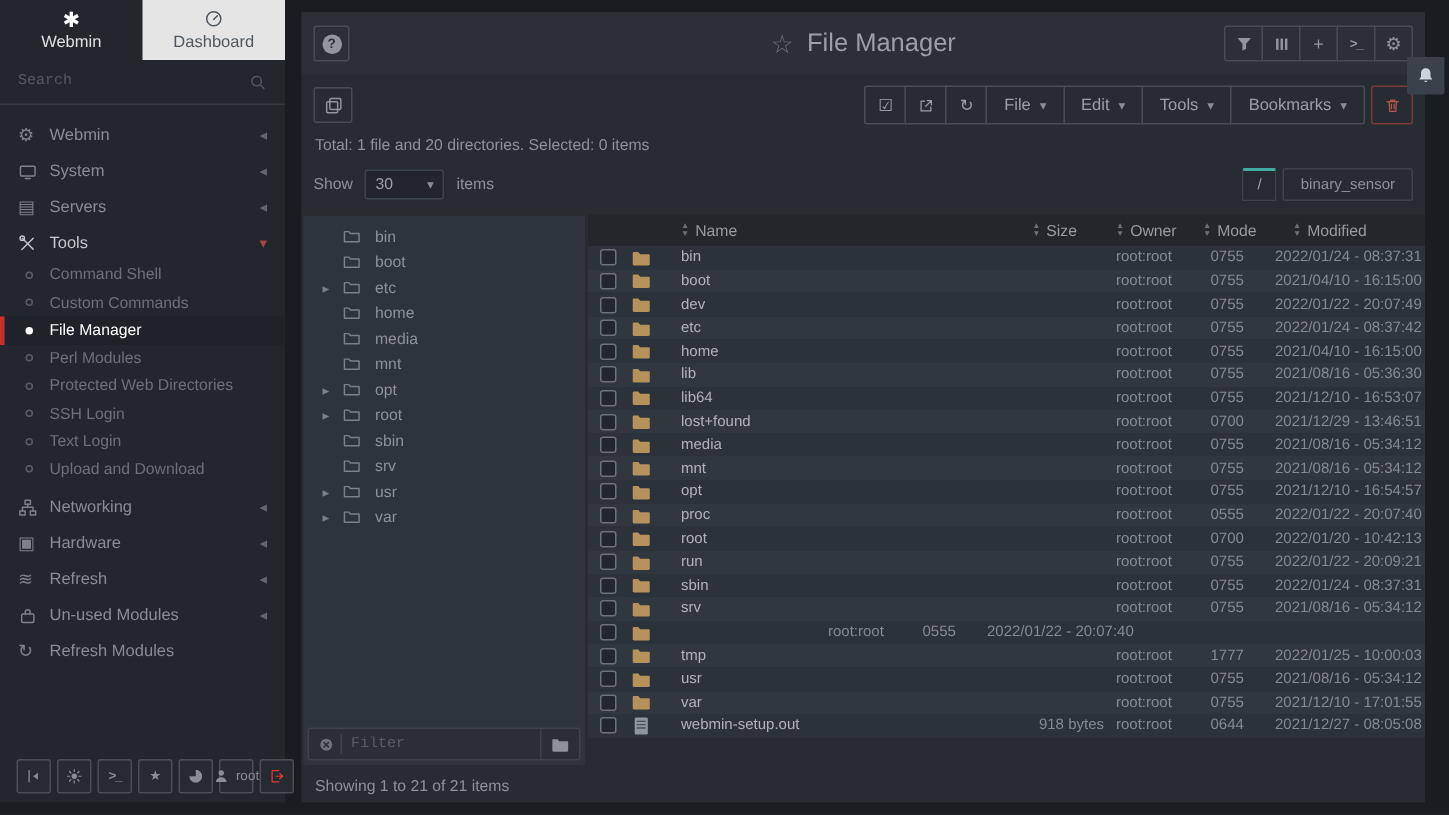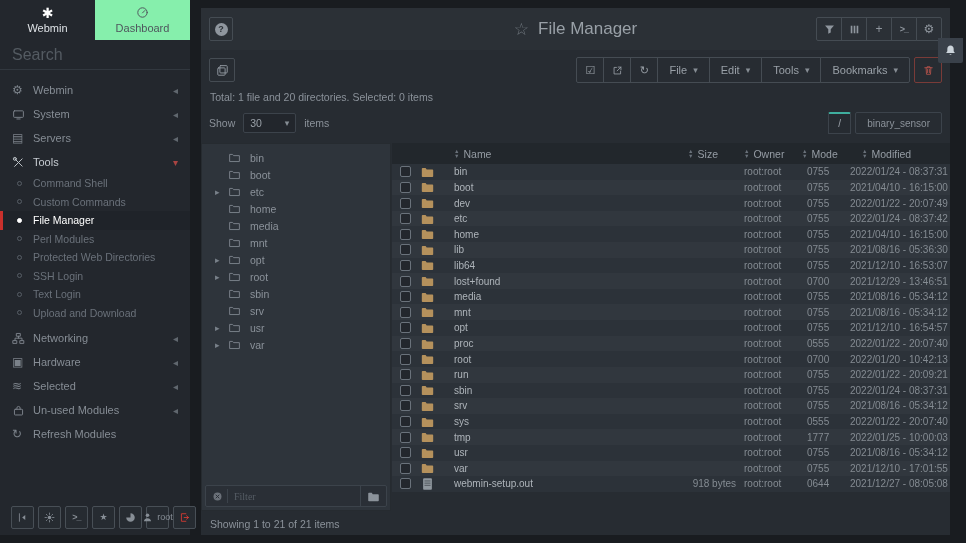--- a/index.html
+++ b/index.html
@@ -4,24 +4,24 @@
 <style>
 *{margin:0;padding:0;box-sizing:border-box}
 html,body{width:966px;height:543px}
 body{position:relative;background:#191c20;font-family:"Liberation Sans",sans-serif;overflow:hidden;color:#9aa1a8;-webkit-font-smoothing:antialiased}
 .ic{width:13px;height:13px;fill:none;stroke:currentColor;stroke-width:1.2;stroke-linecap:round;stroke-linejoin:round;flex:none}
 
 .sidebar{position:absolute;left:0;top:0;width:190px;height:535px;background:#23272d}
 .tabs{display:flex;height:40px}
 .tab{flex:1;display:flex;flex-direction:column;align-items:center;justify-content:center;gap:3px;font-size:11px;color:#dde1e5;cursor:pointer}
 .tab .logo{font-size:14px;line-height:12px;color:#fff}
-.tab.inactive{background:#86efac;color:#4f565d}
+.tab.inactive{background:#e5e5e5;color:#4f565d}
 .tab.inactive .ic{color:#4f565d}
 .search{display:flex;align-items:center;padding:0 12px;height:30px;border-bottom:1px solid #32383f}
-.search input{flex:1;background:transparent;border:none;outline:none;color:#9aa1a8;font-size:16px;font-family:Liberation Sans, sans-serif}
+.search input{flex:1;background:transparent;border:none;outline:none;color:#9aa1a8;font-size:10px;font-family:Liberation Mono, monospace}
 .search input::placeholder{color:#545b62}
 .search .ic{color:#545b62;width:12px;height:12px}
 .nav{padding-top:8px}
 .nav-item{display:flex;align-items:center;height:24px;padding:0 12px;font-size:11px;color:#868d95;cursor:pointer}
 .nav-item .nico{width:21px;color:#7b828a;font-size:12px;display:inline-flex;align-items:center}
 .nav-item .lbl{flex:1}
 .nav-item .chev{color:#60676e;font-size:10px}
 .nav-item.open{color:#c6cbd1}
 .nav-item.open .nico{color:#bfc5ca}
 .nav-item.open .chev{color:#a94442}
@@ -68,21 +68,21 @@
 
 .split{display:flex;height:368px}
 .tree{width:190px;background:#2e343b;border:1px solid #262b30;display:flex;flex-direction:column;font-size:10.5px}
 .titems{flex:1;padding-top:5px;overflow:hidden}
 .titem{display:flex;align-items:center;height:17px;padding-left:13px;color:#8b929a;cursor:pointer}
 .tw{width:13px;font-size:9px;color:#79818a;flex:none}
 .tfold{margin-right:9px;color:#79818a;width:13px;height:13px}
 .filterbar{margin:3px;height:22px;border:1px solid #3c434b;display:flex;align-items:center;background:#2a2f36;border-radius:2px}
 .xc{padding:0 4px 0 6px;color:#6b7179;display:flex}
 .xc .ic{width:11px;height:11px}
-.filterbar input{flex:1;min-width:0;background:transparent;border:none;outline:none;font-size:10px;color:#9aa1a8;font-family:Liberation Serif, serif;border-left:1px solid #3c434b;padding-left:6px;height:14px}
+.filterbar input{flex:1;min-width:0;background:transparent;border:none;outline:none;font-size:10px;color:#9aa1a8;font-family:Liberation Mono, monospace;border-left:1px solid #3c434b;padding-left:6px;height:14px}
 .filterbar input::placeholder{color:#565d65}
 .fbtn{width:26px;align-self:stretch;border-left:1px solid #3c434b;display:flex;align-items:center;justify-content:center;color:#8b929a;cursor:pointer}
 
 .table{flex:1;margin-left:1px;display:flex;flex-direction:column;font-size:10px}
 .thead{height:21px;background:#22272c;display:flex;color:#959ca4;font-size:10.5px;flex:none}
 .hc{display:flex;align-items:center;gap:4px}
 .sort{display:flex;flex-direction:column;font-size:5.5px;line-height:4.6px;color:#6a727b;cursor:pointer}
 .col-cb{width:28px;display:flex;align-items:center}
 .col-ic{width:34px;display:flex;align-items:center}
 .col-name{flex:1}
@@ -282,21 +282,21 @@
         <span class="lbl">Networking</span>
         <span class="chev">◂</span>
       </div>
       <div class="nav-item">
         <span class="nico">▣</span>
         <span class="lbl">Hardware</span>
         <span class="chev">◂</span>
       </div>
       <div class="nav-item">
         <span class="nico">≋</span>
-        <span class="lbl">Selected</span>
+        <span class="lbl">Refresh</span>
         <span class="chev">◂</span>
       </div>
       <div class="nav-item">
         <span class="nico">
             <svg class="ic">
               <use href="#i-puzzle"></use>
             </svg>
           </span>
         <span class="lbl">Un-used Modules</span>
         <span class="chev">◂</span>
@@ -845,21 +845,20 @@
             <div class="frow">
               <div class="col-cb">
                 <div class="cb"></div>
               </div>
               <div class="col-ic">
                 <svg class="ic ficon fold">
                   <use href="#i-folder"></use>
                 </svg>
 
               </div>
-              <div class="col-name fname">sys</div>
               <div class="col-size"></div>
               <div class="col-owner">root:root</div>
               <div class="col-mode">0555</div>
               <div class="col-mod">2022/01/22 - 20:07:40</div>
             </div>
             <div class="frow">
               <div class="col-cb">
                 <div class="cb"></div>
               </div>
               <div class="col-ic">

